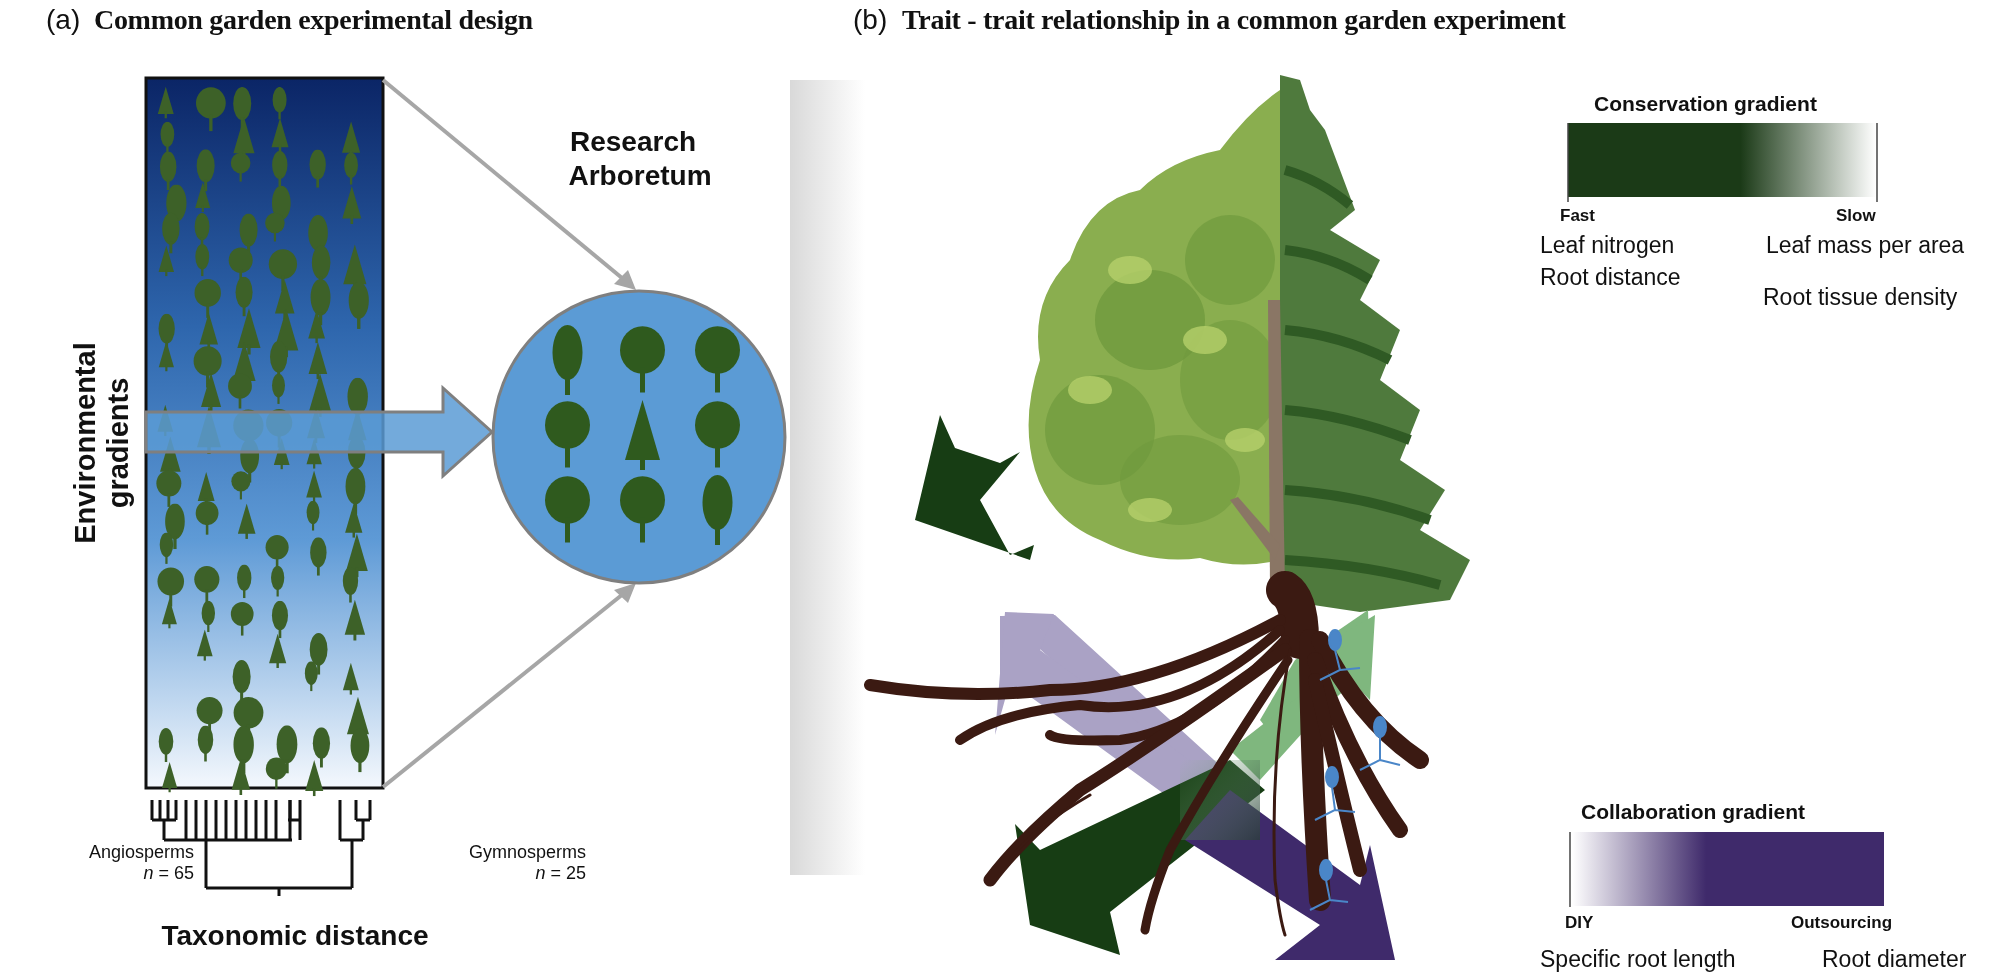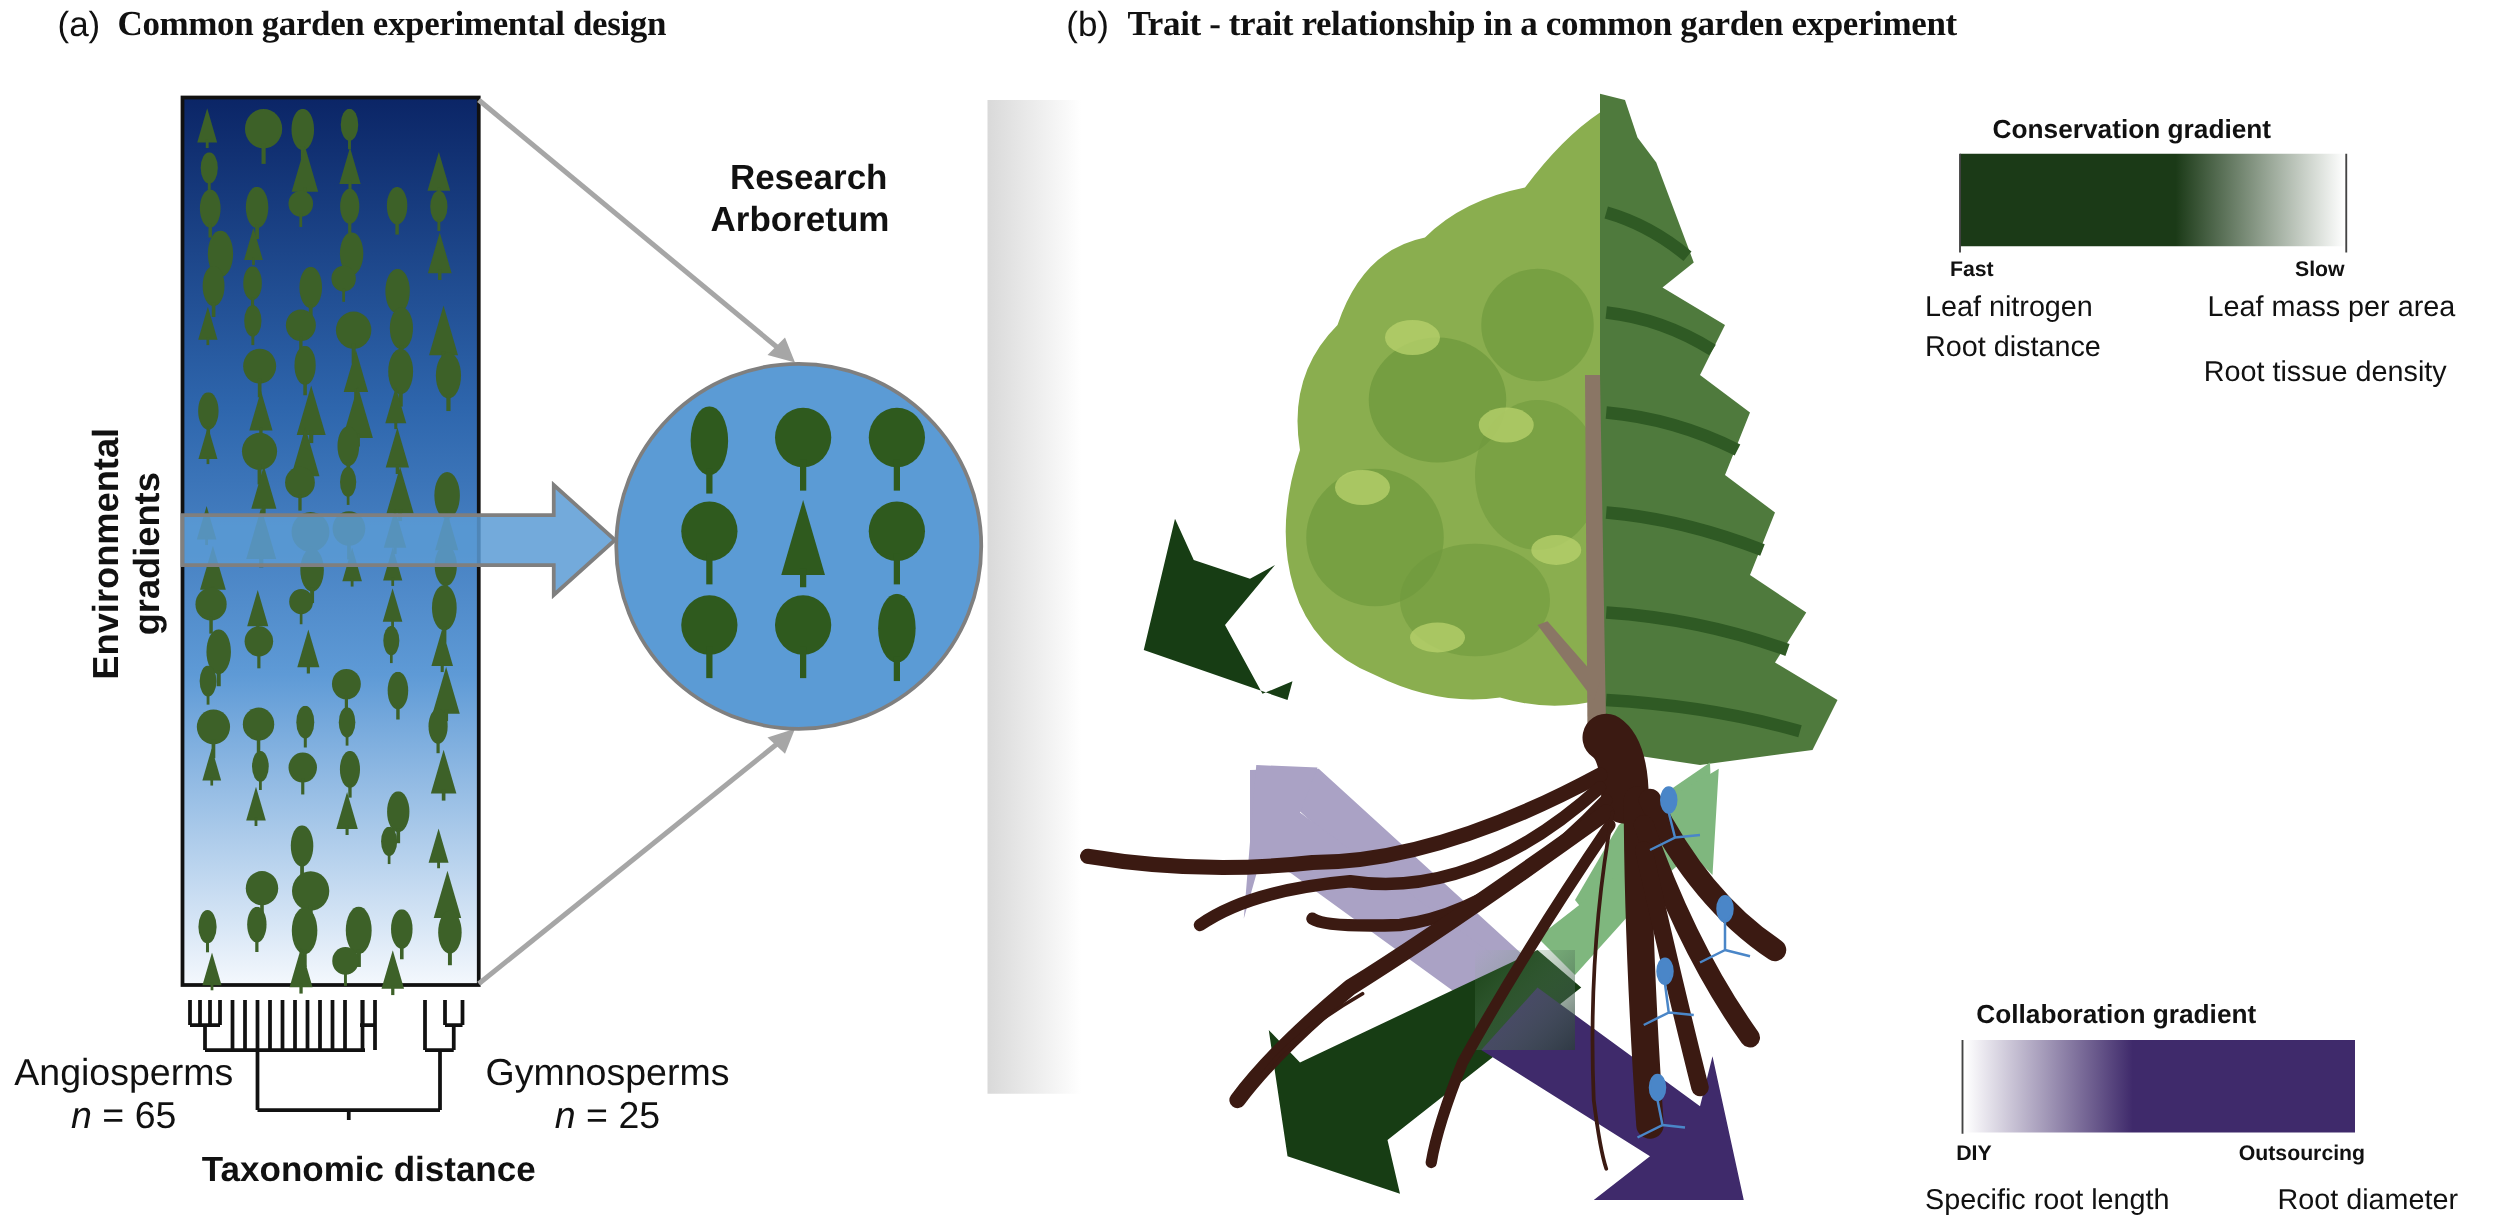--- a/index.html
+++ b/index.html
@@ -5,21 +5,21 @@
   html, body { margin:0; padding:0; background:#ffffff; }
   body { width:2000px; height:978px; position:relative; overflow:hidden;
          font-family:"Liberation Sans", sans-serif; color:#111; }
   .abs { position:absolute; }
   .panel-letter { font-size:28px; font-weight:normal; }
   .panel-title { font-size:28px; font-weight:bold; letter-spacing:-0.3px;font-family:Liberation Serif, serif; }
   .lbl-bold { font-weight:bold; }
   .gradient-title { font-size:21px; font-weight:bold; }
   .gradient-end { font-size:17px; font-weight:bold; }
   .gradient-trait { font-size:23px; }
-  .taxa { font-size:30px; text-align:center; }
+  .taxa { font-size:18px; text-align:right; }
   .taxa i { font-style:italic; }
   svg { position:absolute; left:0; top:0; }
 </style>
 </head>
 <body>
 
 <div class="abs panel-letter" style="left:46px; top:4px;">(a)</div>
 <div class="abs panel-title" style="left:94px; top:4px;">Common garden experimental design</div>
 
 <svg width="2000" height="978">
@@ -293,21 +293,21 @@
 
   <rect x="1568" y="123" width="308" height="74" fill="url(#consGrad)"></rect>
   <line x1="1568" y1="123" x2="1568" y2="202" stroke="#444" stroke-width="1.5"></line>
   <line x1="1877" y1="123" x2="1877" y2="202" stroke="#444" stroke-width="1.5"></line>
 
   <rect x="1572" y="832" width="312" height="74" fill="url(#collGrad)"></rect>
   <line x1="1570" y1="832" x2="1570" y2="907" stroke="#444" stroke-width="1.5"></line>
 </svg>
 
 <div class="abs lbl-bold" style="left:-48px; top:410px; width:300px; font-size:29px; transform:rotate(-90deg); text-align:center;">Environmental gradients</div>
-<div class="abs lbl-bold" style="left:570px; top:126px; width:140px; text-align:right; font-size:28px;">Research</div>
+<div class="abs lbl-bold" style="left:570px; top:126px; width:140px; text-align:left; font-size:28px;">Research</div>
 <div class="abs lbl-bold" style="left:560px; top:160px; width:160px; text-align:center; font-size:28px;">Arboretum</div>
 
 <div class="abs taxa" style="left:4px; top:842px; width:190px;">
   <div>Angiosperms</div>
   <div><i>n</i> <span>= 65</span></div>
 </div>
 <div class="abs taxa" style="left:386px; top:842px; width:200px;">
   <div>Gymnosperms</div>
   <div><i>n</i> <span>= 25</span></div>
 </div>

